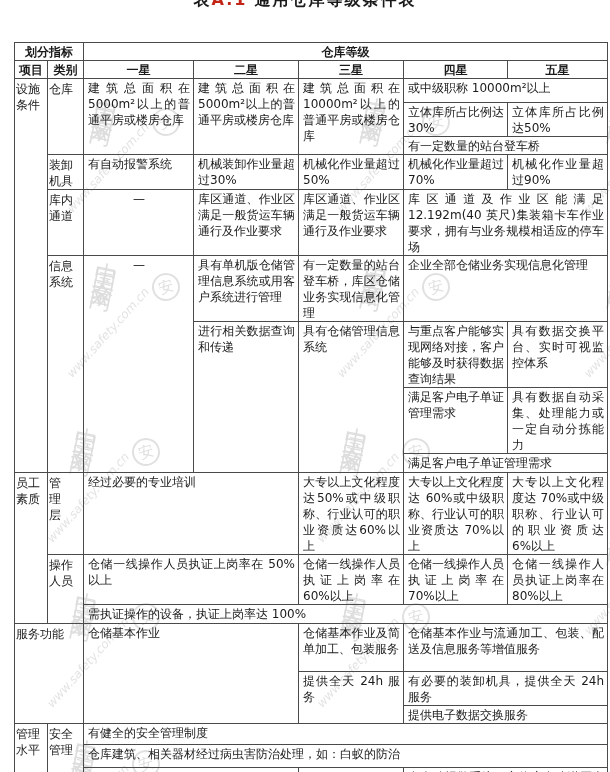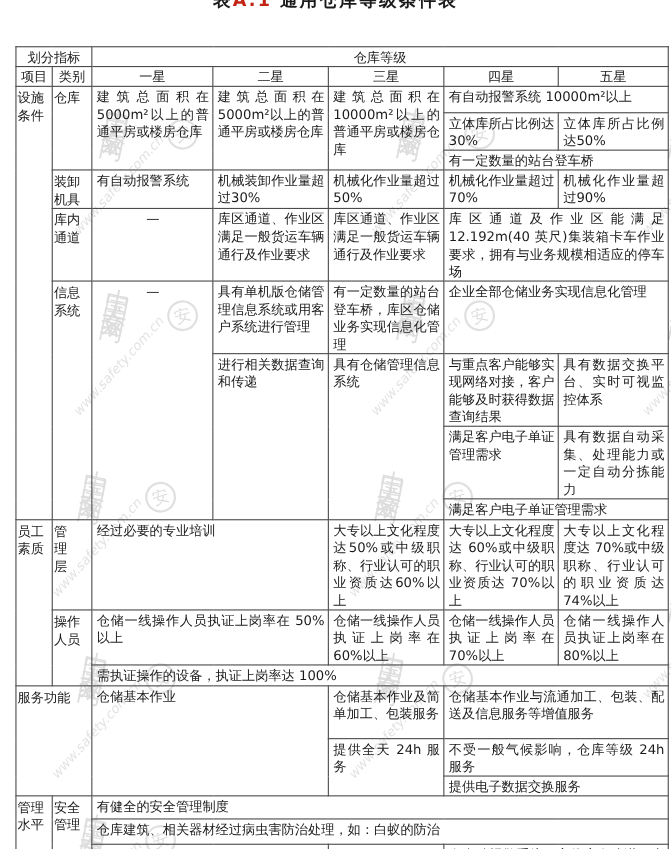--- a/index.html
+++ b/index.html
@@ -22,21 +22,21 @@
   .wm-badge{position:absolute;left:84px;top:30px;width:24px;height:24px;border:2px solid #c3c3c3;
             border-radius:50%;color:#bdbdbd;font-size:15px;line-height:24px;text-align:center;
             transform:rotate(-18deg);}
 
   
   table.grade{position:absolute;left:14px;top:42px;width:593px;z-index:1;
               border-collapse:collapse;table-layout:fixed;background:transparent;}
   .grade td{border:1px solid #4a4a4a;font-size:12px;line-height:16px;
             padding:1px 3px 0 4px;vertical-align:top;
             text-align:justify;overflow-wrap:break-word;}
-  .grade td.hd{font-weight:normal;text-align:center;padding:1px 0 0 0;margin-top:20px;}
+  .grade td.hd{font-weight:bold;text-align:center;padding:1px 0 0 0;margin-top:20px;}
   .grade td.lbl{text-align:left;white-space:pre-line;padding:2px 1px 0 1px;}
   .grade td.ctr{text-align:center;}
   .grade td.empty{padding:0;}
 </style>
 </head>
 <body>
 
 <div class="page">
 
   <div>
@@ -129,21 +129,21 @@
       <td class="hd">五星</td>
     </tr>
 
     <tr style="height:24px">
       <td class="lbl" rowspan="9">设施
 条件</td>
       <td class="lbl" rowspan="3">仓库</td>
       <td rowspan="3">建筑总面积在5000m²以上的普通平房或楼房仓库</td>
       <td rowspan="3">建筑总面积在5000m²以上的普通平房或楼房仓库</td>
       <td rowspan="3">建筑总面积在10000m²以上的普通平房或楼房仓库</td>
-      <td colspan="2">有自动报警系统 10000m²以上</td>
+      <td colspan="2">或中级职称 10000m²以上</td>
     </tr>
     <tr style="height:31px">
       <td>立体库所占比例达30%</td>
       <td>立体库所占比例达50%</td>
     </tr>
     <tr style="height:17px">
       <td colspan="2">有一定数量的站台登车桥</td>
     </tr>
 
     <tr style="height:34px">
@@ -189,21 +189,21 @@
 
     <tr style="height:71px">
       <td class="lbl" rowspan="3">员工
 素质</td>
       <td class="lbl">管
 理
 层</td>
       <td colspan="2">经过必要的专业培训</td>
       <td>大专以上文化程度达50%或中级职称、行业认可的职业资质达60%以上</td>
       <td>大专以上文化程度达 60%或中级职称、行业认可的职业资质达 70%以上</td>
-      <td>大专以上文化程度达 70%或中级职称、行业认可的职业资质达 74%以上</td>
+      <td>大专以上文化程度达 70%或中级职称、行业认可的职业资质达 6%以上</td>
     </tr>
 
     <tr style="height:50px">
       <td class="lbl" rowspan="2">操作
 人员</td>
       <td colspan="2">仓储一线操作人员执证上岗率在 50%以上</td>
       <td>仓储一线操作人员执证上岗率在60%以上</td>
       <td>仓储一线操作人员执证上岗率在 70%以上</td>
       <td>仓储一线操作人员执证上岗率在 80%以上</td>
     </tr>
@@ -212,21 +212,21 @@
     </tr>
 
     <tr style="height:48px">
       <td class="lbl" colspan="2" rowspan="3">服务功能</td>
       <td colspan="2" rowspan="3">仓储基本作业</td>
       <td>仓储基本作业及简单加工、包装服务</td>
       <td colspan="2">仓储基本作业与流通加工、包装、配送及信息服务等增值服务</td>
     </tr>
     <tr style="height:17px">
       <td rowspan="2">提供全天 24h 服务</td>
-      <td colspan="2">不受一般气候影响，仓库等级 24h 服务</td>
+      <td colspan="2">有必要的装卸机具，提供全天 24h 服务</td>
     </tr>
     <tr style="height:16px">
       <td colspan="2">提供电子数据交换服务</td>
     </tr>
 
     <tr style="height:21px">
       <td class="lbl" rowspan="7">管理
 水平</td>
       <td class="lbl" rowspan="3">安全
 管理</td>

